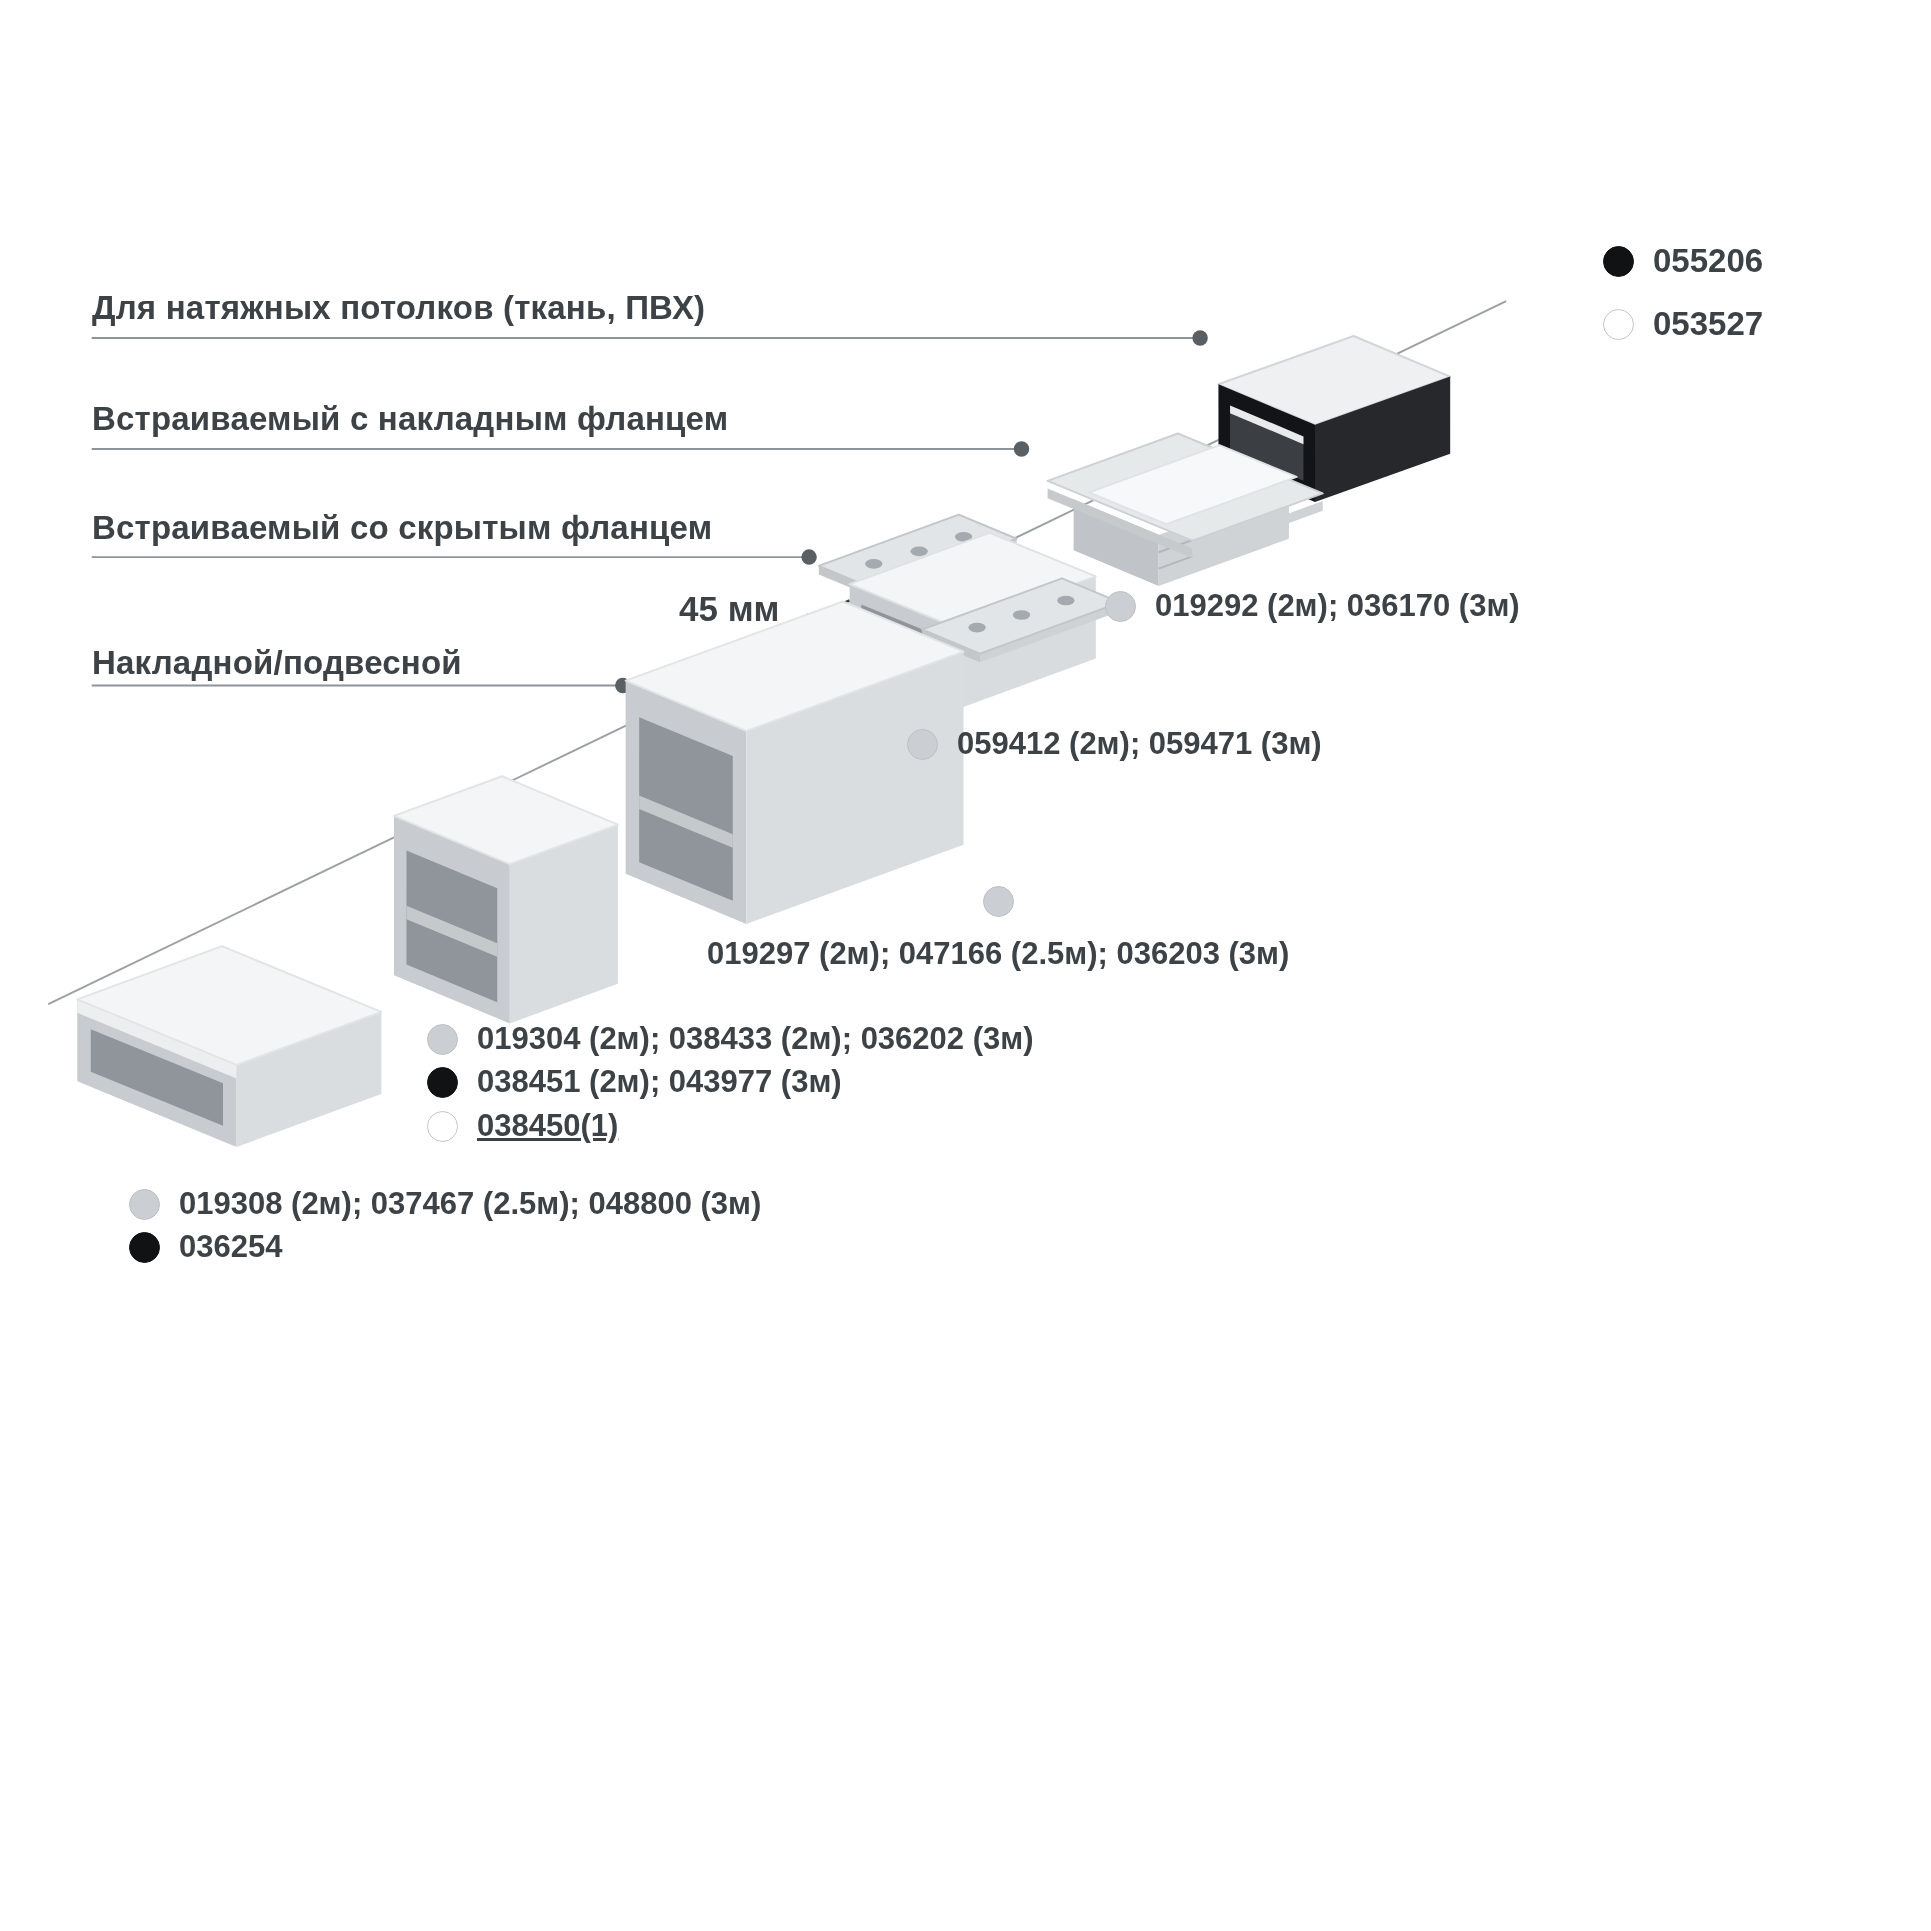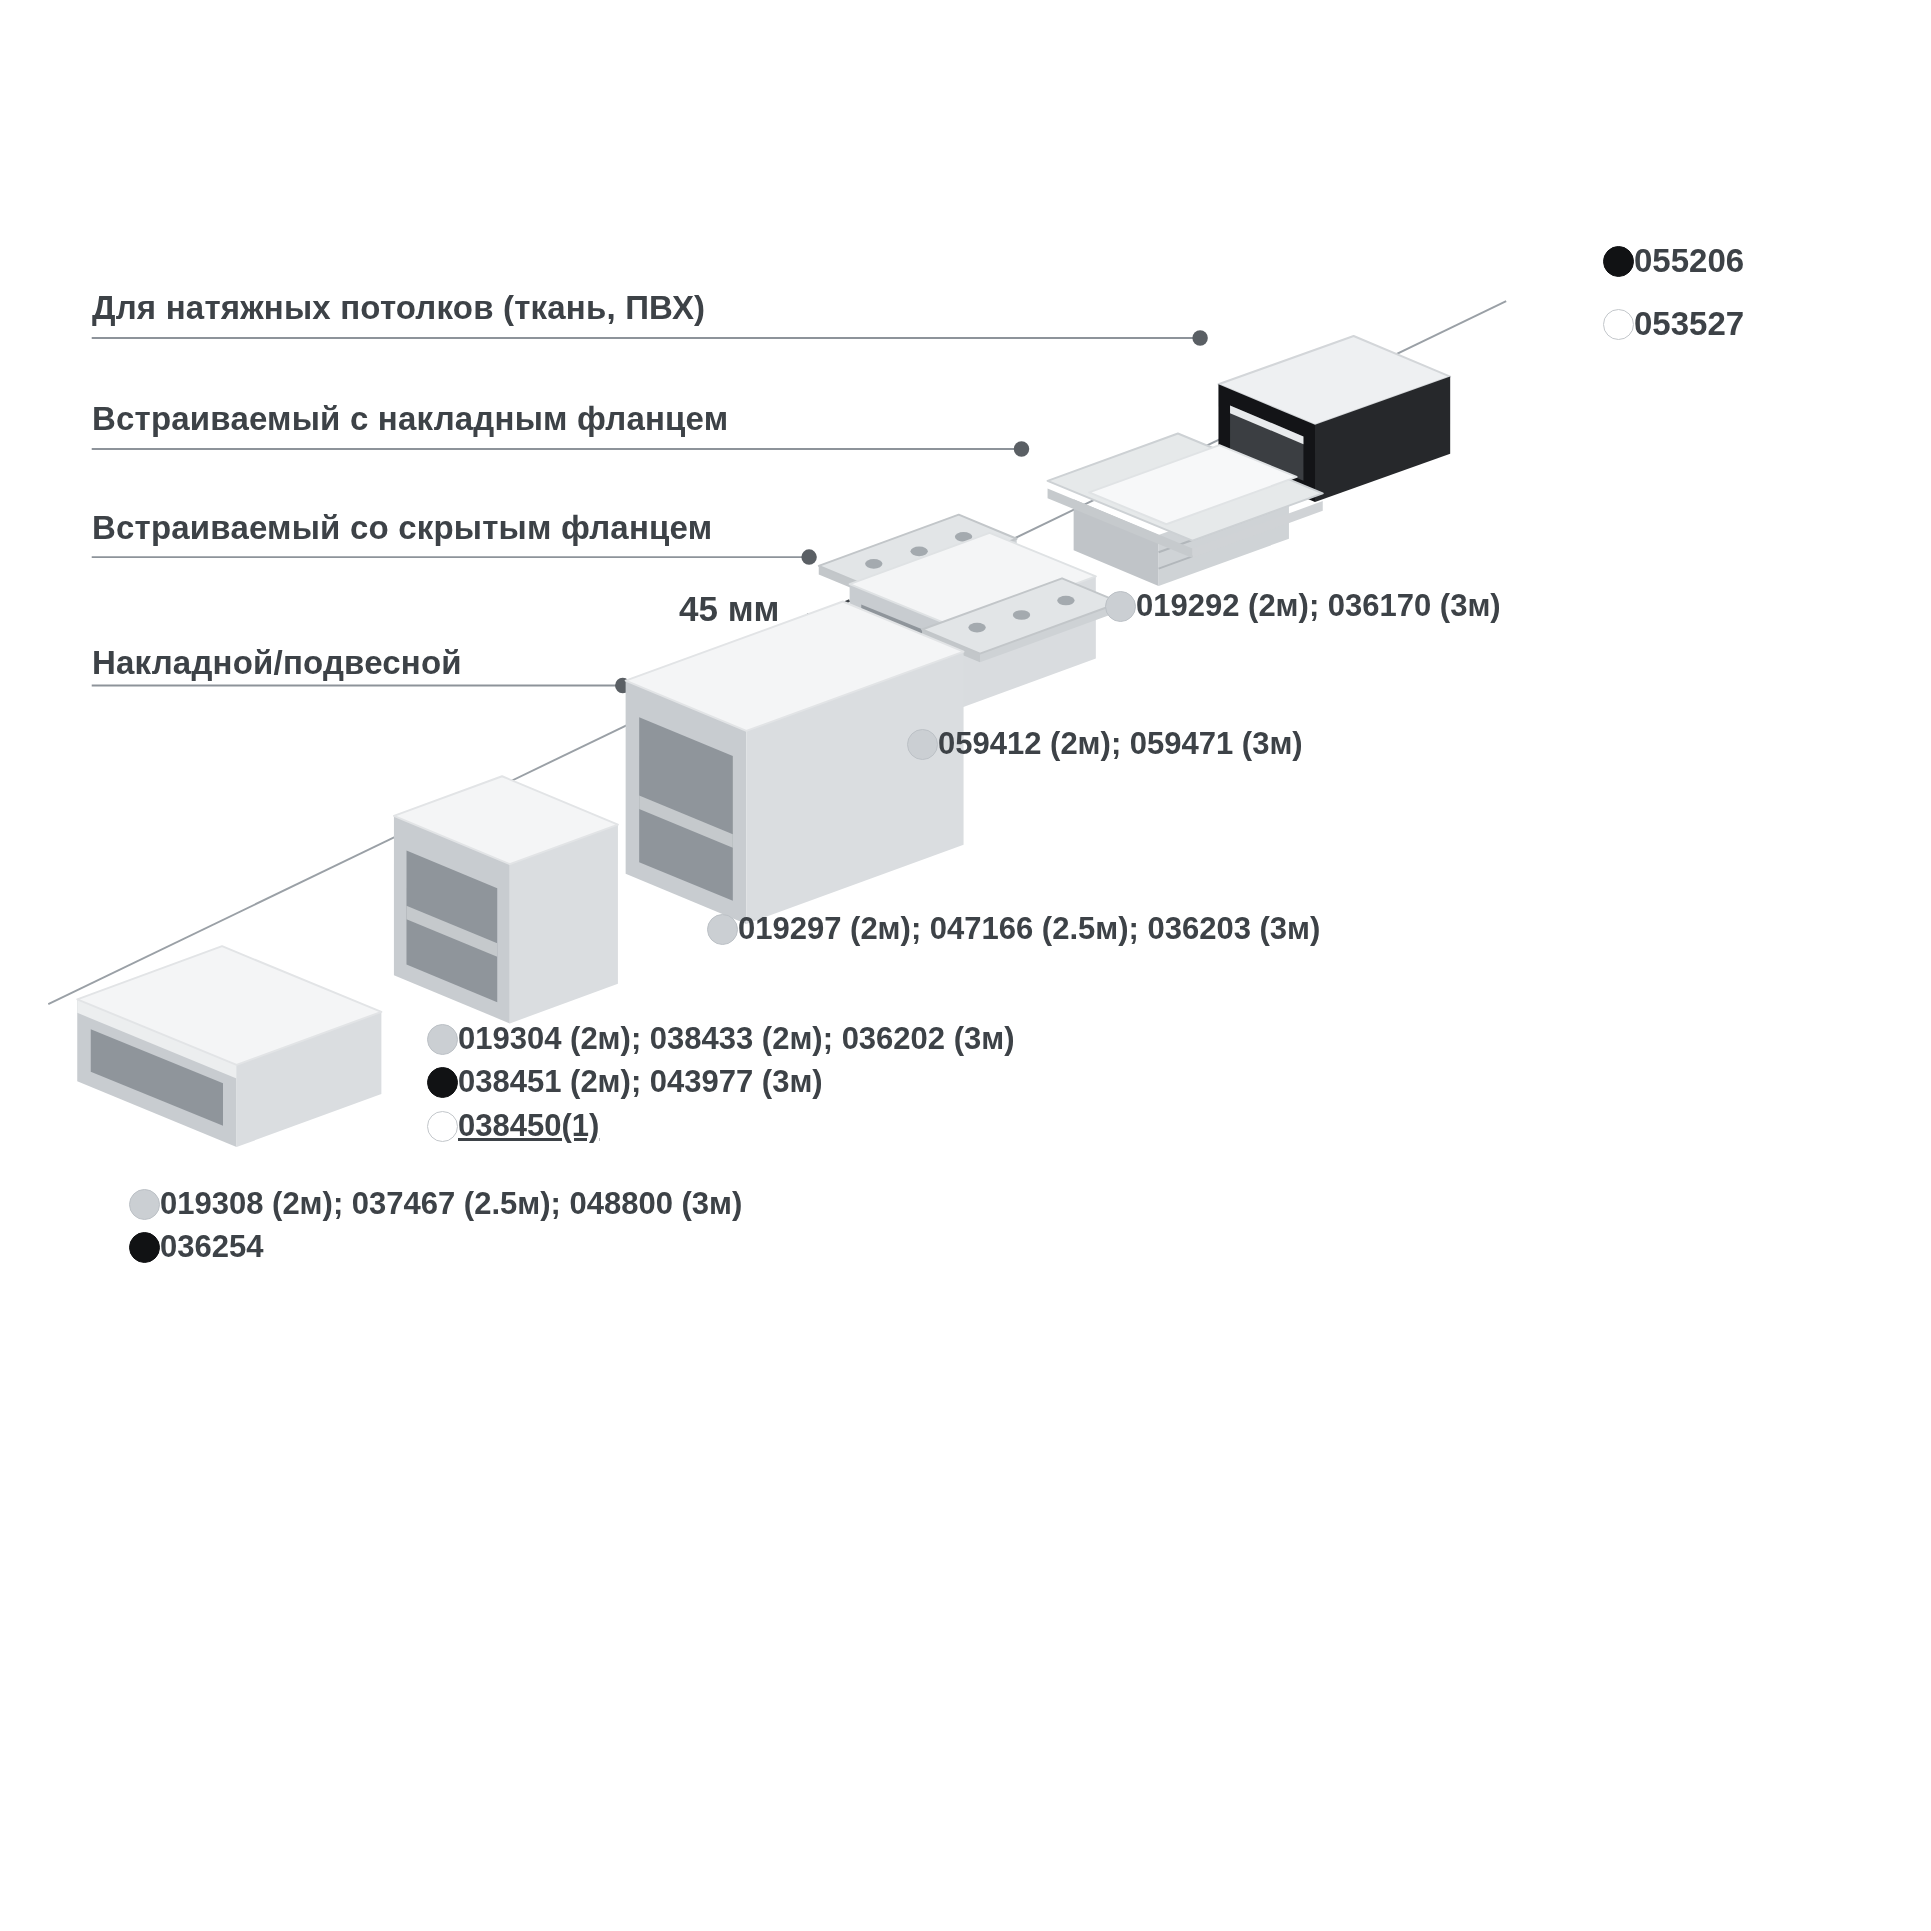--- a/index.html
+++ b/index.html
@@ -6,21 +6,21 @@
   .canvas{
     position:relative;width:1931px;height:1931px;background:#ffffff;
     font-family:"Liberation Sans",sans-serif;color:#3d4247;overflow:hidden;
   }
   .canvas svg{position:absolute;left:0;top:0;}
   .cat-label{
     position:absolute;font-size:33px;font-weight:700;white-space:nowrap;
     transform:translateY(-50%);letter-spacing:0.2px;
   }
   .code-row{
-    position:absolute;display:flex;align-items:center;gap:0;
+    position:absolute;display:flex;align-items:center;gap:19px;
     transform:translateY(-50%);font-size:31px;font-weight:700;white-space:nowrap;
   }
   .legend-row{font-size:33px;}
   .dot{
     display:inline-block;width:31px;height:31px;border-radius:50%;
     box-sizing:border-box;flex:0 0 auto;
   }
   .dot[data-dot="gray"]{background:#cbcfd3;border:1.9px solid #bcc1c6;}
   .dot[data-dot="black"]{background:#111214;border:1.9px solid #111214;}
   .dot[data-dot="white"]{background:#ffffff;border:1.9px solid #c3c7cb;}
@@ -139,21 +139,21 @@
   <div class="dim-label" style="left:679px;top:609px;">45 мм</div>
 
   <div class="code-row" style="left:1105px;top:606px;">
     <span class="dot" data-dot="gray"></span>
     <span>019292 (2м); 036170 (3м)</span>
   </div>
   <div class="code-row" style="left:907px;top:744px;">
     <span class="dot" data-dot="gray"></span>
     <span>059412 (2м); 059471 (3м)</span>
   </div>
-  <div class="code-row" style="left:707px;top:929px;">
+  <div class="code-row" style="left:707px;top:929px;flex-direction:column;">
     <span class="dot" data-dot="gray"></span>
     <span>019297 (2м); 047166 (2.5м); 036203 (3м)</span>
   </div>
   <div class="code-row" style="left:427px;top:1039px;">
     <span class="dot" data-dot="gray"></span>
     <span>019304 (2м); 038433 (2м); 036202 (3м)</span>
   </div>
   <div class="code-row" style="left:427px;top:1082px;">
     <span class="dot" data-dot="black"></span>
     <span>038451 (2м); 043977 (3м)</span>

